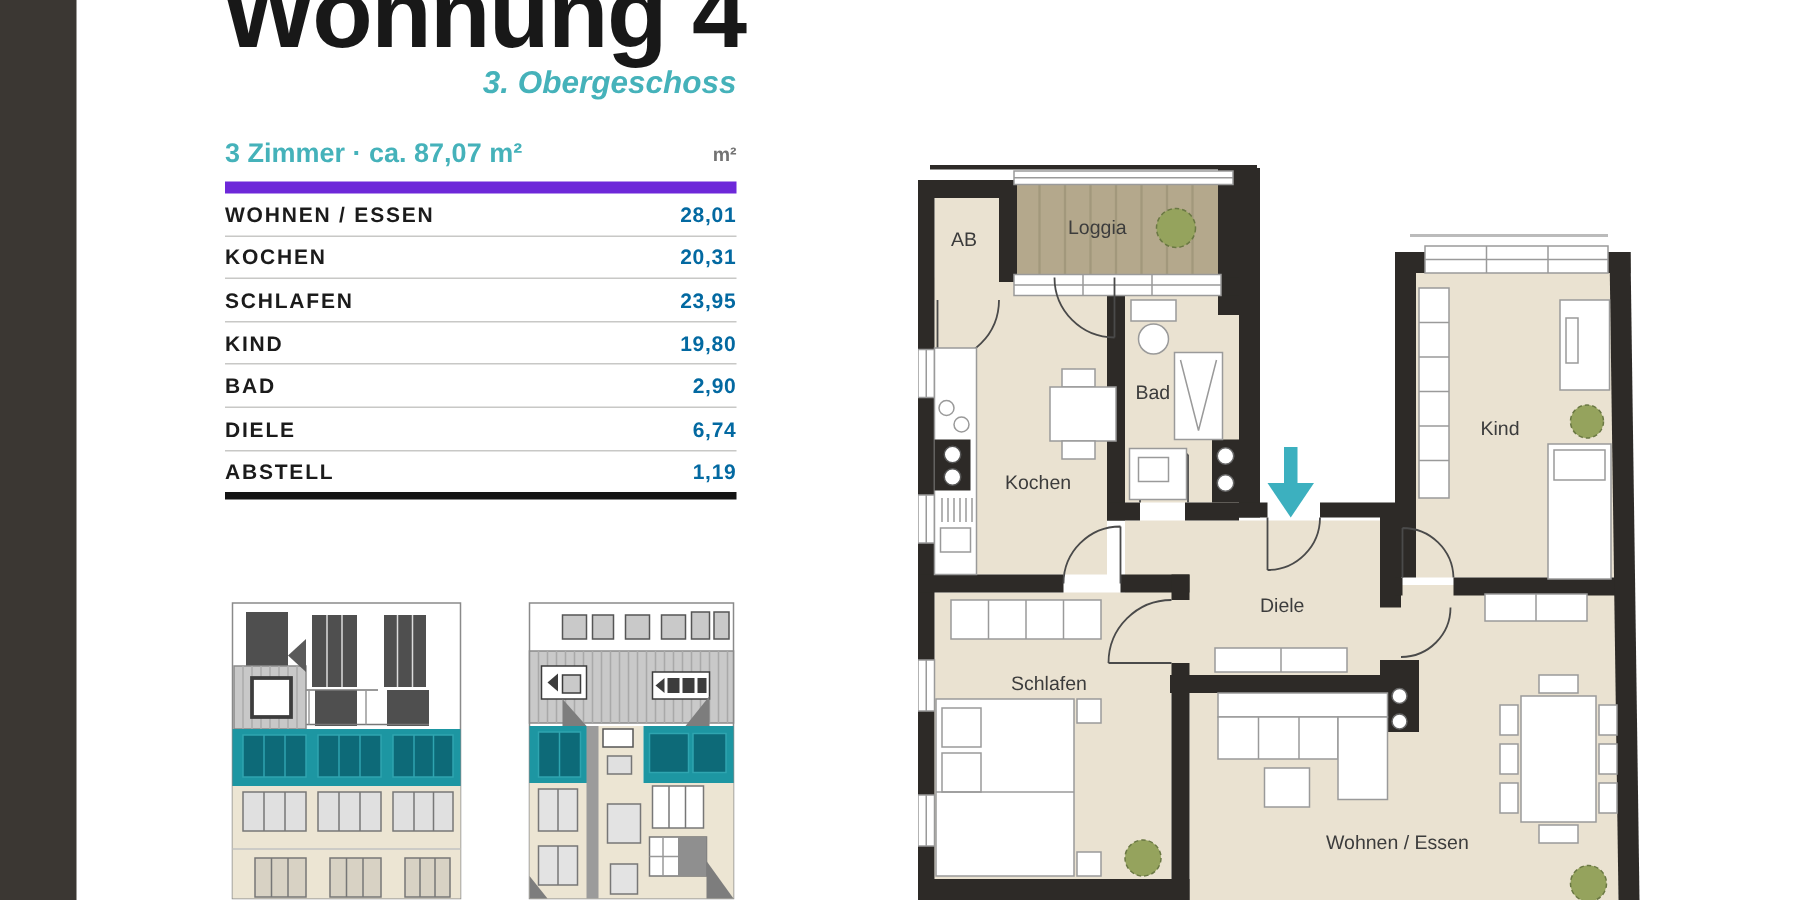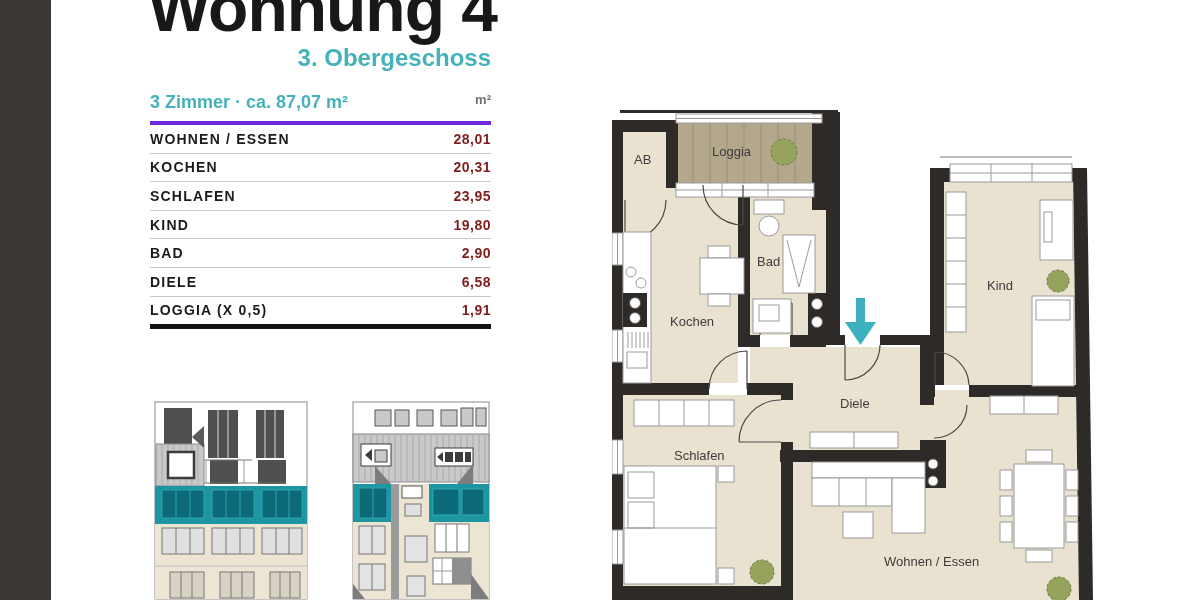--- a/index.html
+++ b/index.html
@@ -2,31 +2,31 @@
 <html><head>
 <meta charset="utf-8">
 <style>
   html,body{margin:0;padding:0;background:#ffffff;}
   .page{position:relative;width:1116px;height:600px;background:#ffffff;overflow:hidden;
         font-family:"Liberation Sans", sans-serif;}
   .sidebar{position:absolute;left:0;top:0;width:51px;height:600px;background:#3b3733;}
   .title{position:absolute;left:148px;top:-30px;font-size:66px;font-weight:800;
          color:#181818;letter-spacing:-1px;white-space:nowrap;}
   .subtitle{position:absolute;left:150px;top:44px;width:341px;text-align:right;
-            font-size:24px;font-weight:bold;color:#45b2ba;}
+            font-size:21px;font-weight:bold;color:#45b2ba;font-style:italic;}
   .area-table{position:absolute;left:150px;top:92px;width:341px;}
-  .tbl-head{display:flex;justify-content:space-between;align-items:flex-start;
-            padding-bottom:8px;border-bottom:4px solid #6d28d9;}
+  .tbl-head{display:flex;justify-content:space-between;align-items:center;
+            padding-bottom:8px;border-bottom:8px solid #6d28d9;}
   .tbl-caption{color:#45b2ba;font-size:18px;font-weight:bold;}
   .tbl-unit{color:#737373;font-size:13px;font-weight:bold;}
   .tbl-row{display:flex;justify-content:space-between;align-items:center;
            height:27.6px;border-bottom:1px solid #c8c8c6;}
   .tbl-row:last-child{border-bottom:5px solid #141414;}
   .row-label{font-size:14px;font-weight:bold;color:#1b1b1b;letter-spacing:1.2px;}
-  .row-value{font-size:14px;font-weight:bold;color:#7f1d1d;letter-spacing:0.5px;}
+  .row-value{font-size:14px;font-weight:bold;color:#0369a1;letter-spacing:0.5px;}
   .elev-left{position:absolute;left:146px;top:396px;}
   .elev-right{position:absolute;left:345px;top:396px;}
   .floorplan{position:absolute;left:612px;top:100px;}
   svg text{font-family:"Liberation Sans", sans-serif;}
 </style>
 </head>
 <body>
 
 <div class="page">
 
@@ -55,25 +55,25 @@
     <div class="tbl-row">
       <span class="row-label">KIND</span>
       <span class="row-value">19,80</span>
     </div>
     <div class="tbl-row">
       <span class="row-label">BAD</span>
       <span class="row-value">2,90</span>
     </div>
     <div class="tbl-row">
       <span class="row-label">DIELE</span>
-      <span class="row-value">6,58</span>
-    </div>
-    <div class="tbl-row">
-      <span class="row-label">LOGGIA (X 0,5)</span>
-      <span class="row-value">1,91</span>
+      <span class="row-value">6,74</span>
+    </div>
+    <div class="tbl-row">
+      <span class="row-label">ABSTELL</span>
+      <span class="row-value">1,19</span>
     </div>
   </div>
 
   <svg class="elev-left" width="170" height="204" viewBox="0 0 170 204">
     <rect x="9" y="6" width="152" height="197" fill="#ffffff" stroke="#8a8a8a" stroke-width="1"></rect>
 
     <g>
       <rect x="18" y="12" width="28" height="42" fill="#4f4f4f"></rect>
       <rect x="62" y="14" width="30" height="48" fill="#4f4f4f"></rect>
       <line x1="72" y1="14" x2="72" y2="62" stroke="#dcdcdc"></line>

